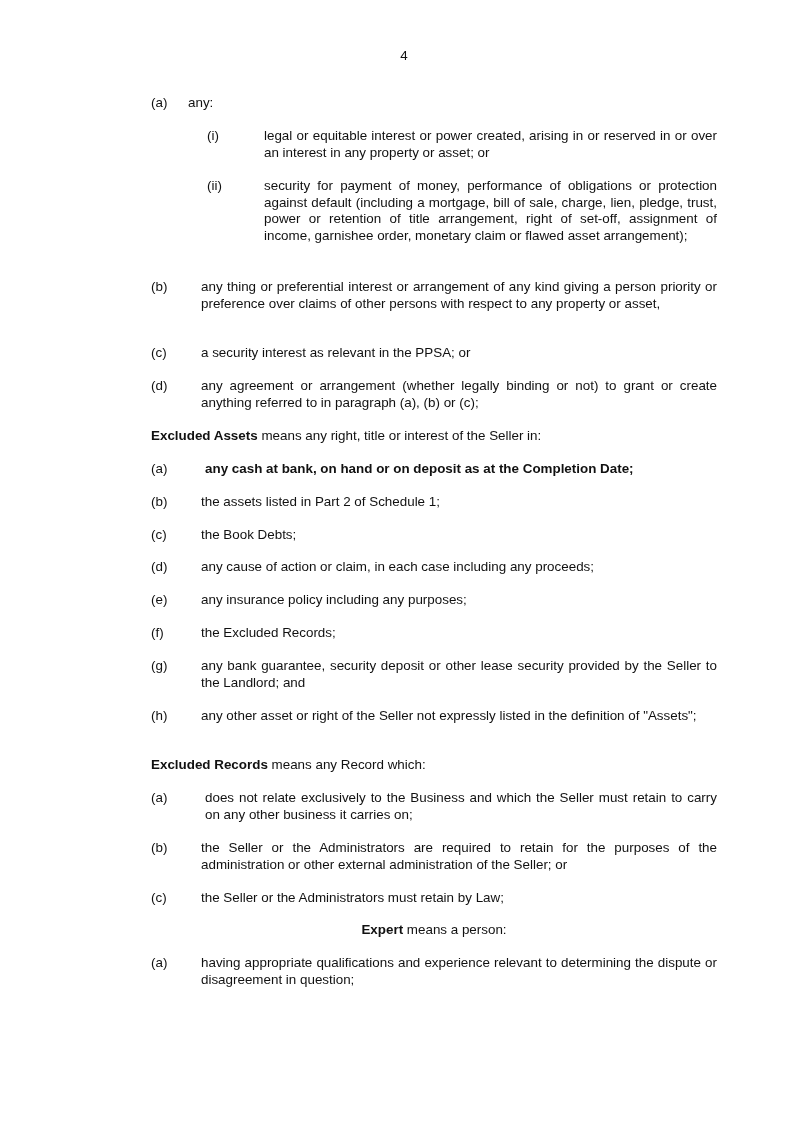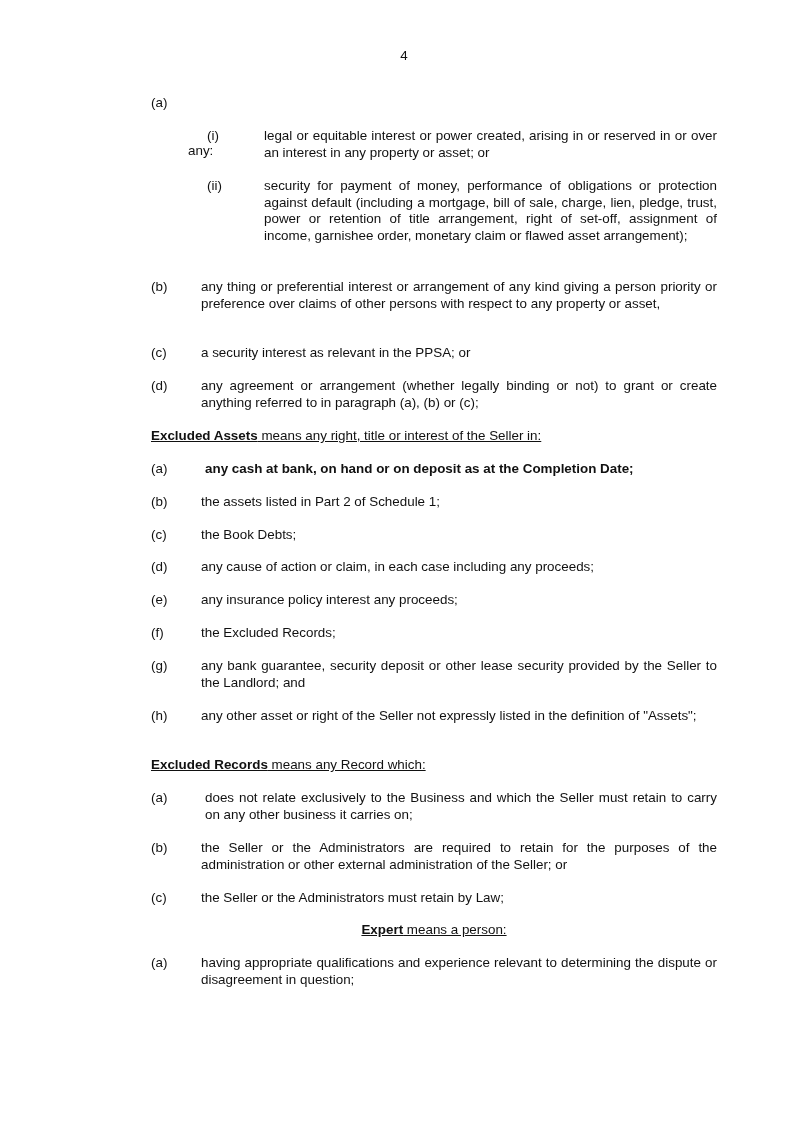--- a/index.html
+++ b/index.html
@@ -4,22 +4,22 @@
   <style>
     html, body { margin: 0; padding: 0; background: #ffffff; }
     body { width: 793px; height: 1122px; position: relative; overflow: hidden;
            font-family: "Liberation Sans", sans-serif; font-size: 13.4px; color: #111; }
     .page-num { position: absolute; top: 48px; left: 0; width: 808px; text-align: center; font-size: 13.4px; }
     .line-block { position: absolute; left: 151px; right: 76px; line-height: 16.5px; }
     .lbl { position: absolute; left: 0; }
     .txt { position: absolute; left: 50px; right: 0; text-align: justify; }
     .sub .lbl { left: 56px; }
     .sub .txt { left: 113px; }
-    .a-any .txt { left: 37px; margin-top: 48px; }
-    .def { position: absolute; left: 151px; right: 76px; line-height: 16.5px; text-decoration: underline; }
+    .a-any .txt { left: 37px; }
+    .def { position: absolute; left: 151px; right: 76px; line-height: 16.5px; }
     .def b { font-weight: bold; }
     .justify-lines { text-align: justify; text-align-last: left; }
   </style>
 </head>
 <body>
 
 <div class="page-num">4</div>
 
 <div class="line-block a-any" style="top:95px;">
   <span class="lbl">(a)</span>
@@ -66,21 +66,21 @@
 <div class="line-block" style="top:527px;">
   <span class="lbl">(c)</span>
   <span class="txt justify-lines">the Book Debts;</span>
 </div>
 <div class="line-block" style="top:559px;">
   <span class="lbl">(d)</span>
   <span class="txt justify-lines">any cause of action or claim, in each case including any proceeds;</span>
 </div>
 <div class="line-block" style="top:592px;">
   <span class="lbl">(e)</span>
-  <span class="txt justify-lines">any insurance policy interest any proceeds;</span>
+  <span class="txt justify-lines">any insurance policy including any purposes;</span>
 </div>
 <div class="line-block" style="top:625px;">
   <span class="lbl">(f)</span>
   <span class="txt justify-lines">the Excluded Records;</span>
 </div>
 <div class="line-block" style="top:658px;">
   <span class="lbl">(g)</span>
   <span class="txt justify-lines">any bank guarantee, security deposit or other lease security provided by the Seller to the Landlord; and</span>
 </div>
 <div class="line-block" style="top:708px;">

